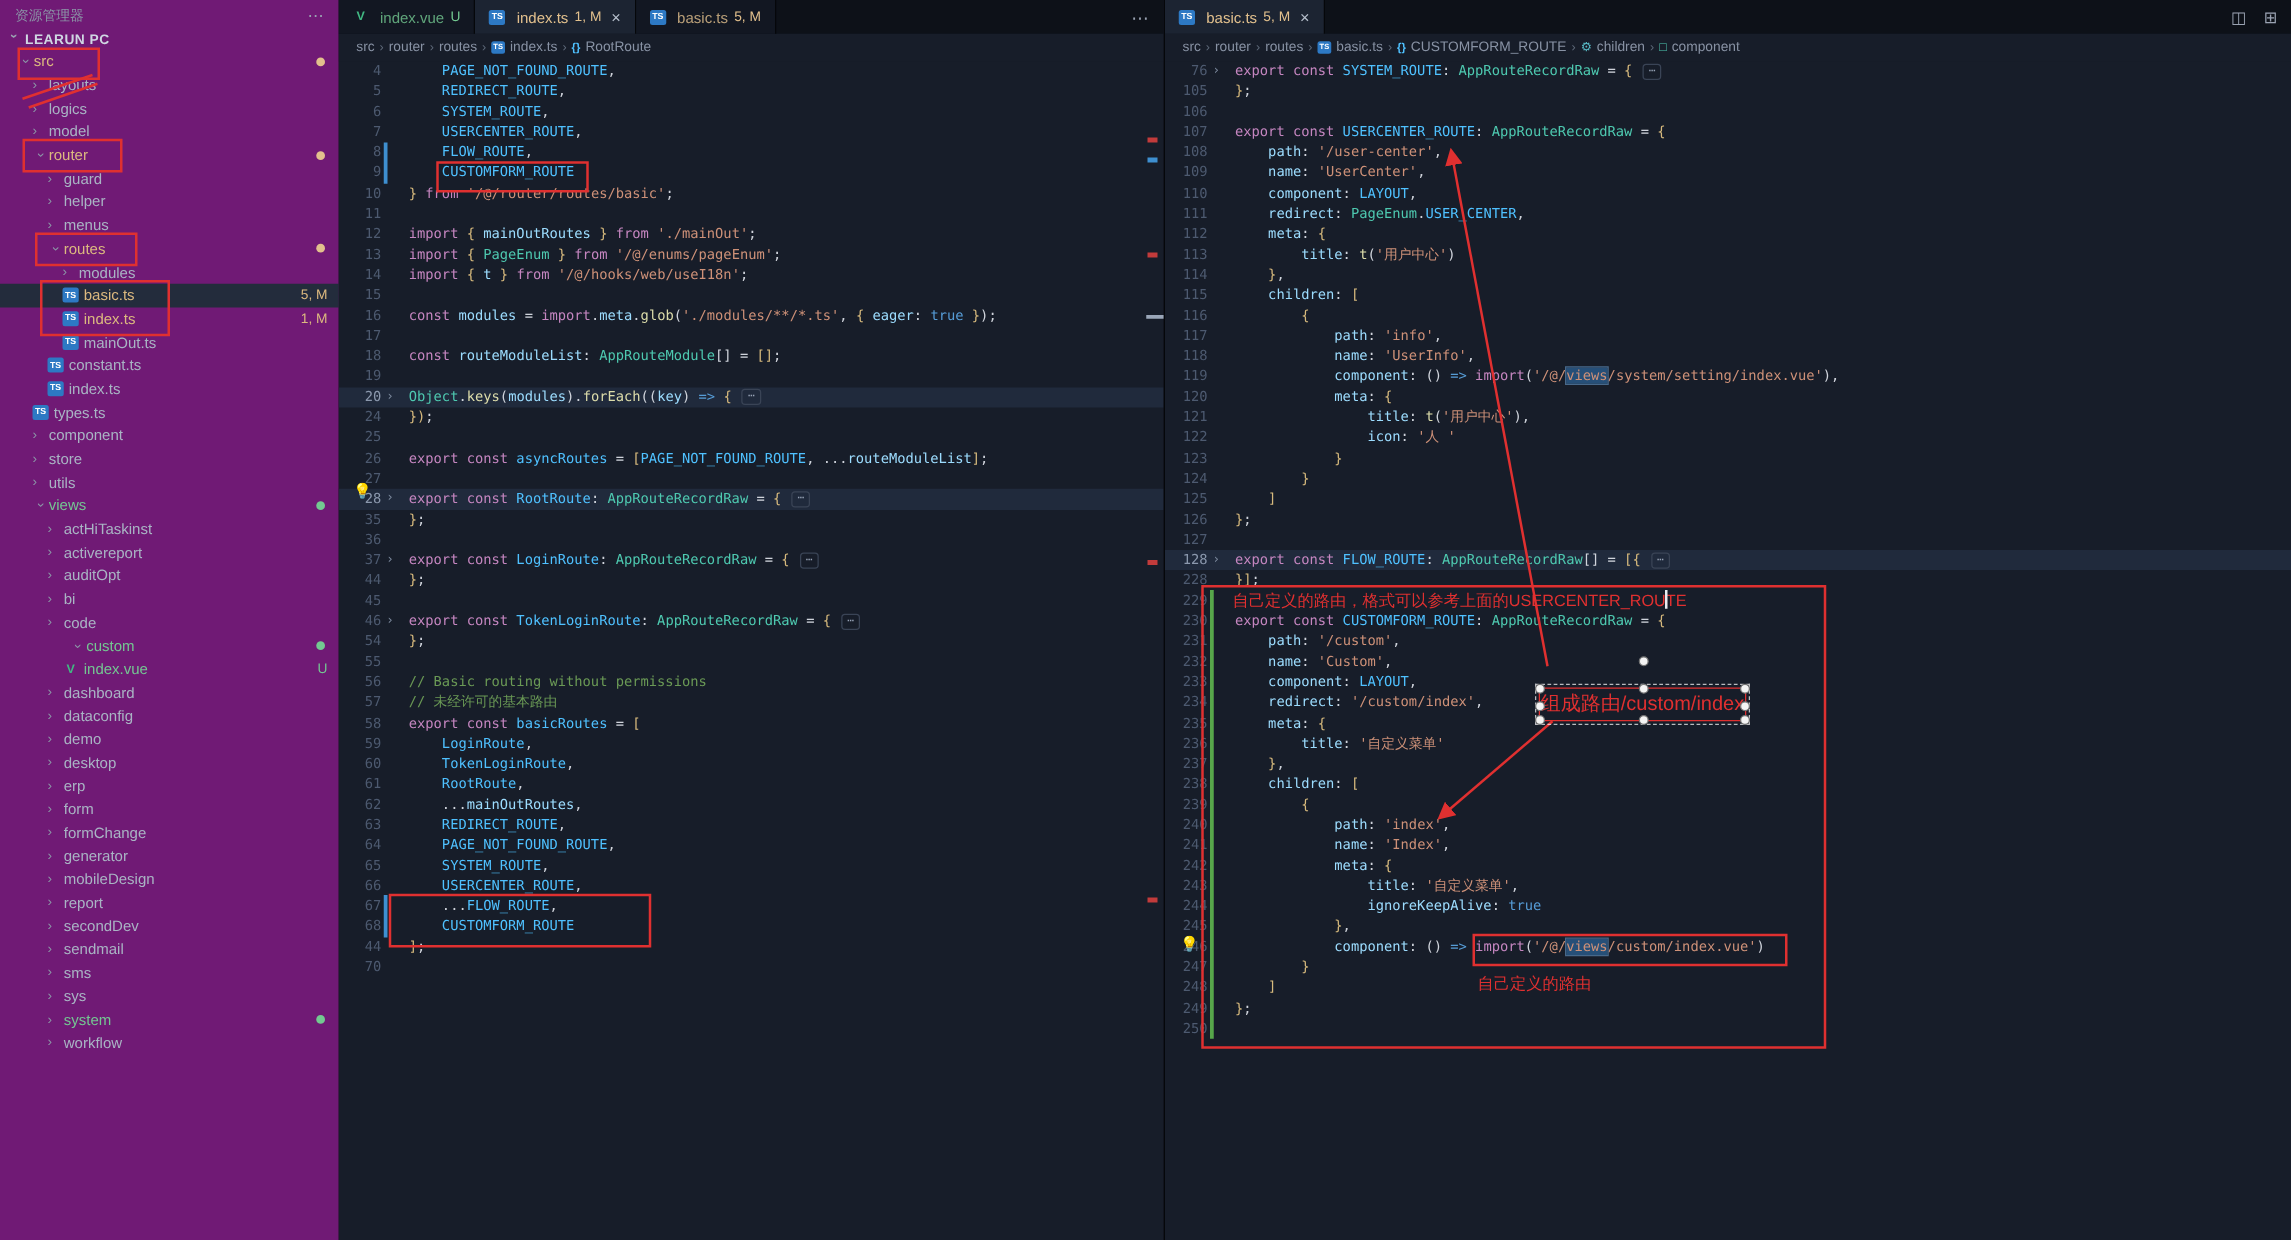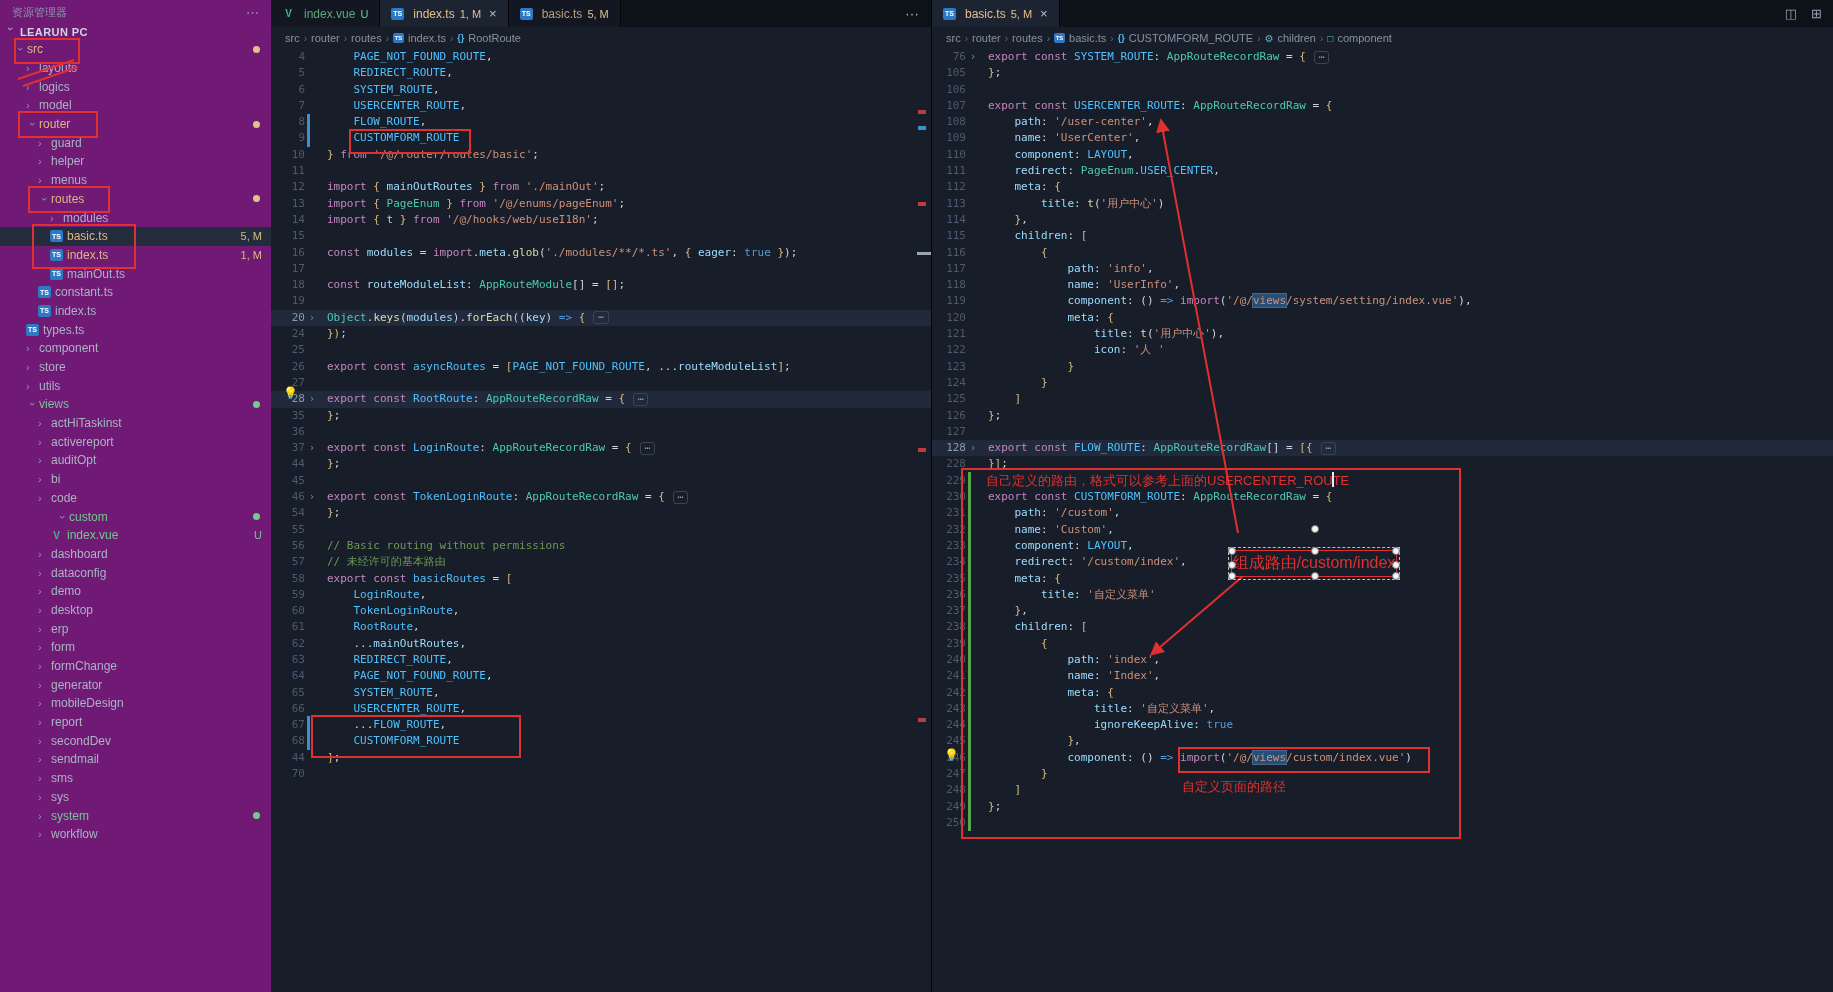--- a/index.html
+++ b/index.html
@@ -886,21 +886,21 @@
         </div>
       </div>
 
     <div class="gitbar addb" style="top:472px;height:359px;"></div>
     <div class="bulb" style="left:12px;top:748px;">💡</div>
 
     <div class="abox" id="ann-rect"></div>
     <div id="ann-note">自己定义的路由，格式可以参考上面的USERCENTER_ROUTE</div>
     <div id="ann-caret"></div>
     <div class="abox" id="ann-import-box"></div>
-    <div id="ann-path-note">自定义页面的路径</div>
+    <div id="ann-path-note">自己定义的路由</div>
 
     <div id="ann-label-box">
       <span>组成路由/custom/index</span>
       <span class="hnd" style="left:-4px;top:-4px;"></span>
       <span class="hnd" style="right:-4px;top:-4px;"></span>
       <span class="hnd" style="left:-4px;bottom:-4px;"></span>
       <span class="hnd" style="right:-4px;bottom:-4px;"></span>
       <span class="hnd" style="left:calc(50% - 3px);top:-4px;"></span>
       <span class="hnd" style="left:calc(50% - 3px);bottom:-4px;"></span>
       <span class="hnd" style="left:-4px;top:calc(50% - 3px);"></span>

